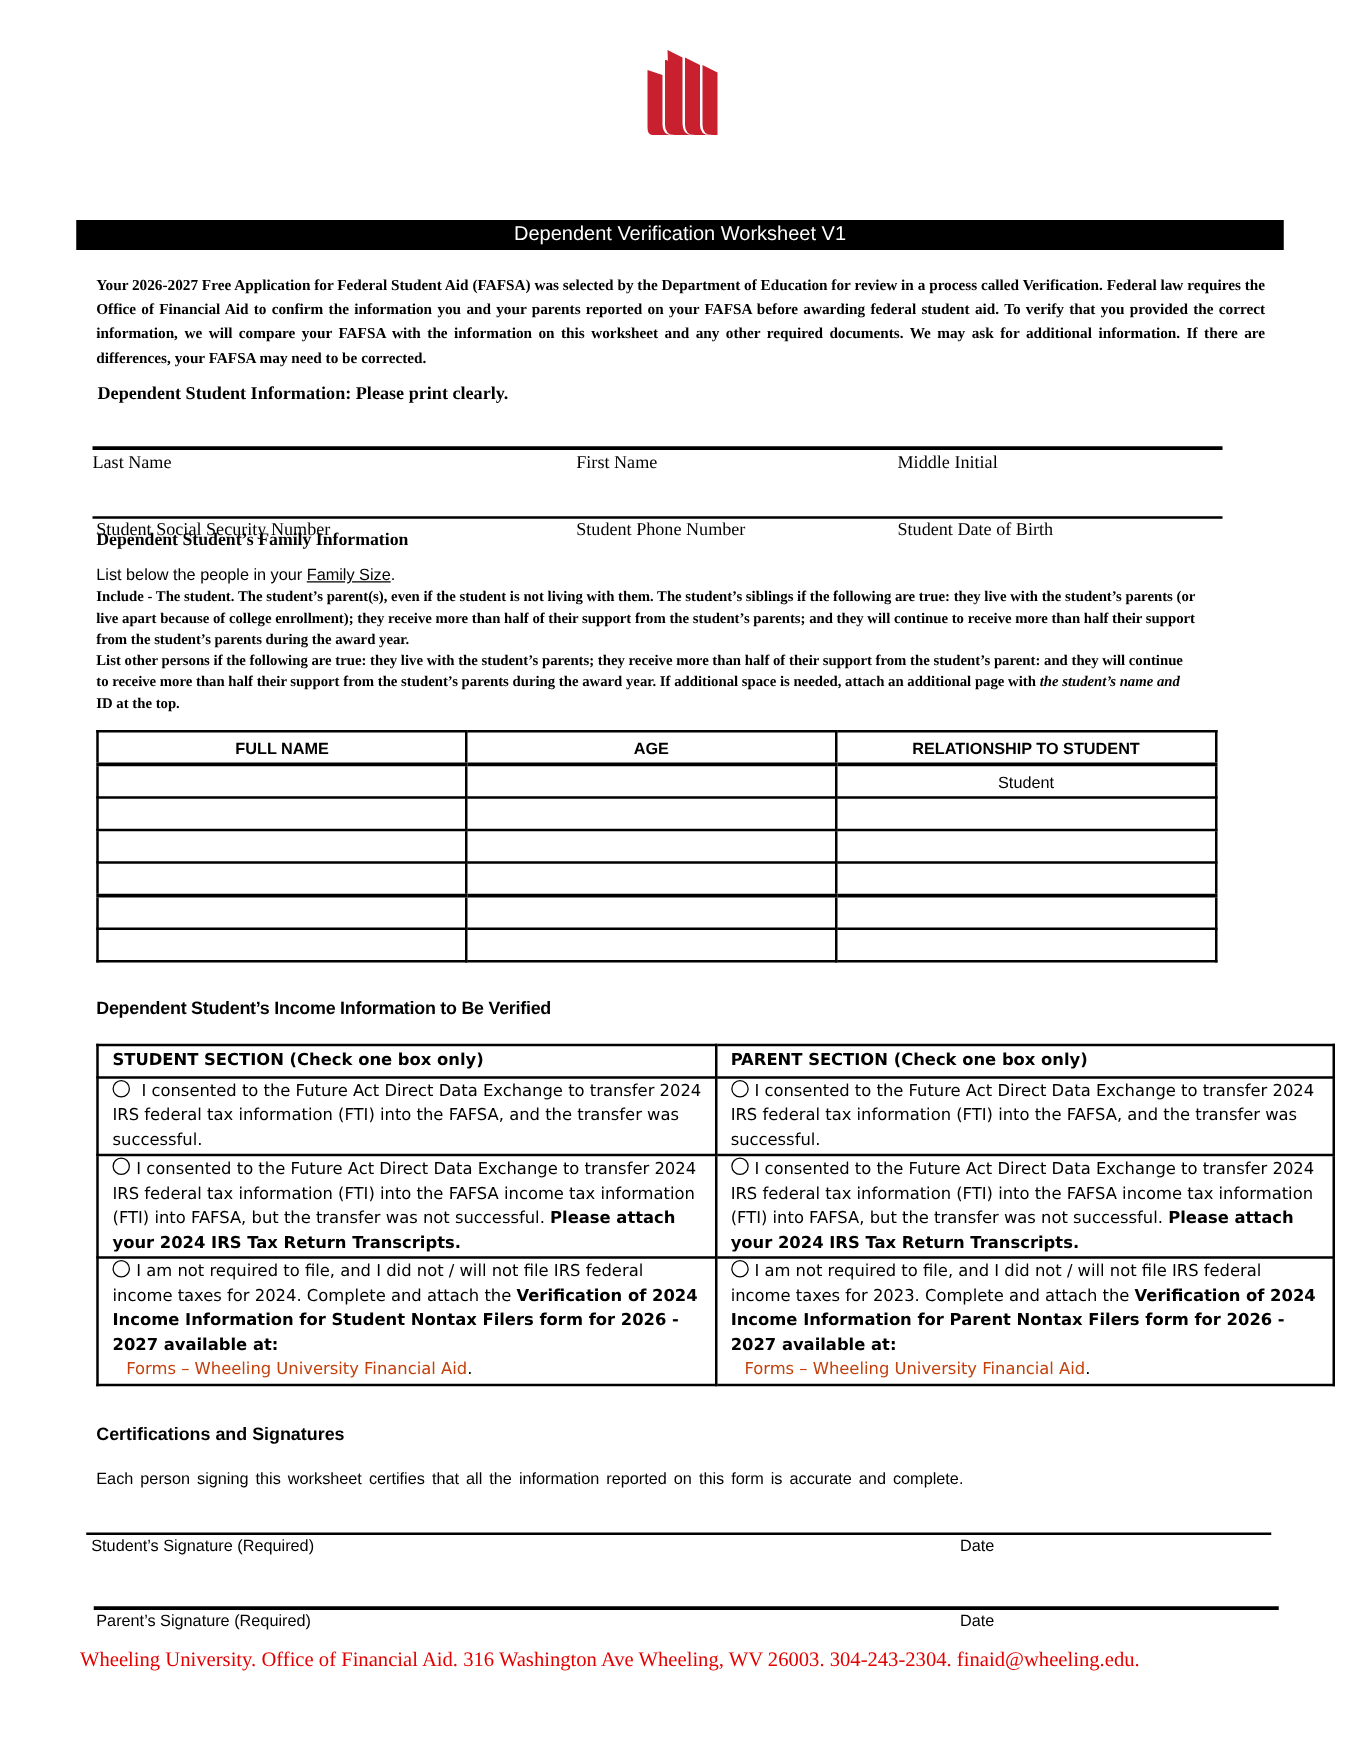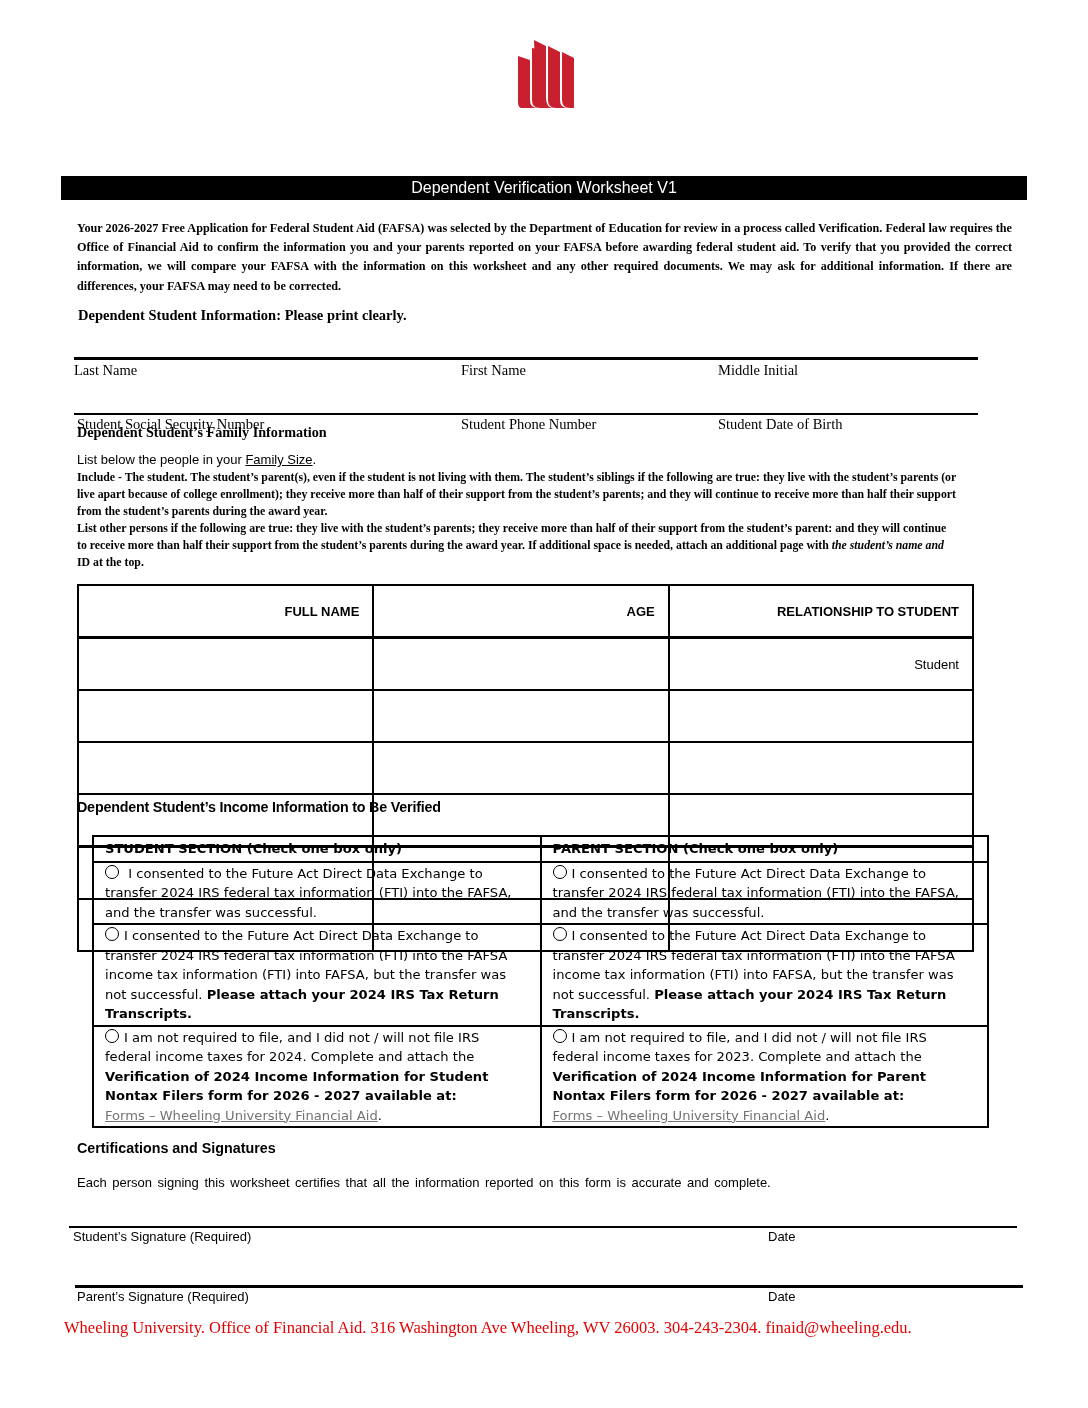--- a/index.html
+++ b/index.html
@@ -35,34 +35,34 @@
 
   #family-heading { left: 77px; top: 424px; font-size: 14.2px; font-weight: bold; }
   #family-size-line { left: 77px; top: 452px; font-size: 13px; }
   #family-size-line u { text-decoration: underline; }
   #family-text { left: 77px; top: 469px; width: 880px; font-size: 11.8px; line-height: 17px; font-weight: bold; }
   #family-text p { margin: 0; }
   #family-text em { font-style: italic; }
 
   
   #family-table { left: 77px; top: 584px; width: 897px; border-collapse: collapse; table-layout: fixed; }
-  #family-table th, #family-table td { border: 2px solid #000; height: 24px; padding: 13px; text-align: right; font-family: "Liberation Sans", "DejaVu Sans", sans-serif; font-size: 13px; }
+  #family-table th, #family-table td { border: 2px solid #000; height: 24px; padding: 0; text-align: center; font-family: "Liberation Sans", "DejaVu Sans", sans-serif; font-size: 13px; }
   #family-table th { font-weight: bold; font-size: 13px; height: 24px; }
   #family-table tr.thick td { border-bottom-width: 3px; }
   #family-table thead th { border-bottom-width: 3px; }
 
   #income-heading { left: 77px; top: 799px; font-size: 14.3px; font-weight: bold; letter-spacing: -0.2px; }
 
   
-  #income-table { left: 92px; top: 835px; width: 897px; border-collapse: collapse; table-layout: fixed; }
+  #income-table { left: 77px; top: 835px; width: 991px; border-collapse: collapse; table-layout: fixed; }
   #income-table td, #income-table th { border: 2px solid #000; vertical-align: top; text-align: left; padding: 1px 10px 1px 11px; font-family: "DejaVu Sans", "Liberation Sans", sans-serif; font-size: 13.1px; line-height: 19.5px; }
   #income-table th { font-weight: bold; padding-top: 2px; padding-bottom: 2px; }
   #income-table b { font-weight: bold; }
   .radio { display: inline-block; width: 12px; height: 12px; border: 1.4px solid #000; border-radius: 50%; vertical-align: -1px; margin-right: 5px; }
-  .link { color: #737373; text-decoration: underline; }
+  .link { color: #c2410c; margin-left: 11px; }
 
   #cert-heading { left: 77px; top: 1140px; font-size: 14.3px; font-weight: bold; }
   #cert-text { left: 77px; top: 1175px; font-size: 13px; word-spacing: 2px; }
 
   #rule3 { left: 69px; top: 1226px; width: 948px; height: 2px; }
   #rule4 { left: 75px; top: 1285px; width: 948px; height: 3px; }
 
   .sig-label { font-size: 13px; }
   #lbl-student-sig { left: 73px; top: 1229px; }
   #lbl-student-date { left: 768px; top: 1229px; }

